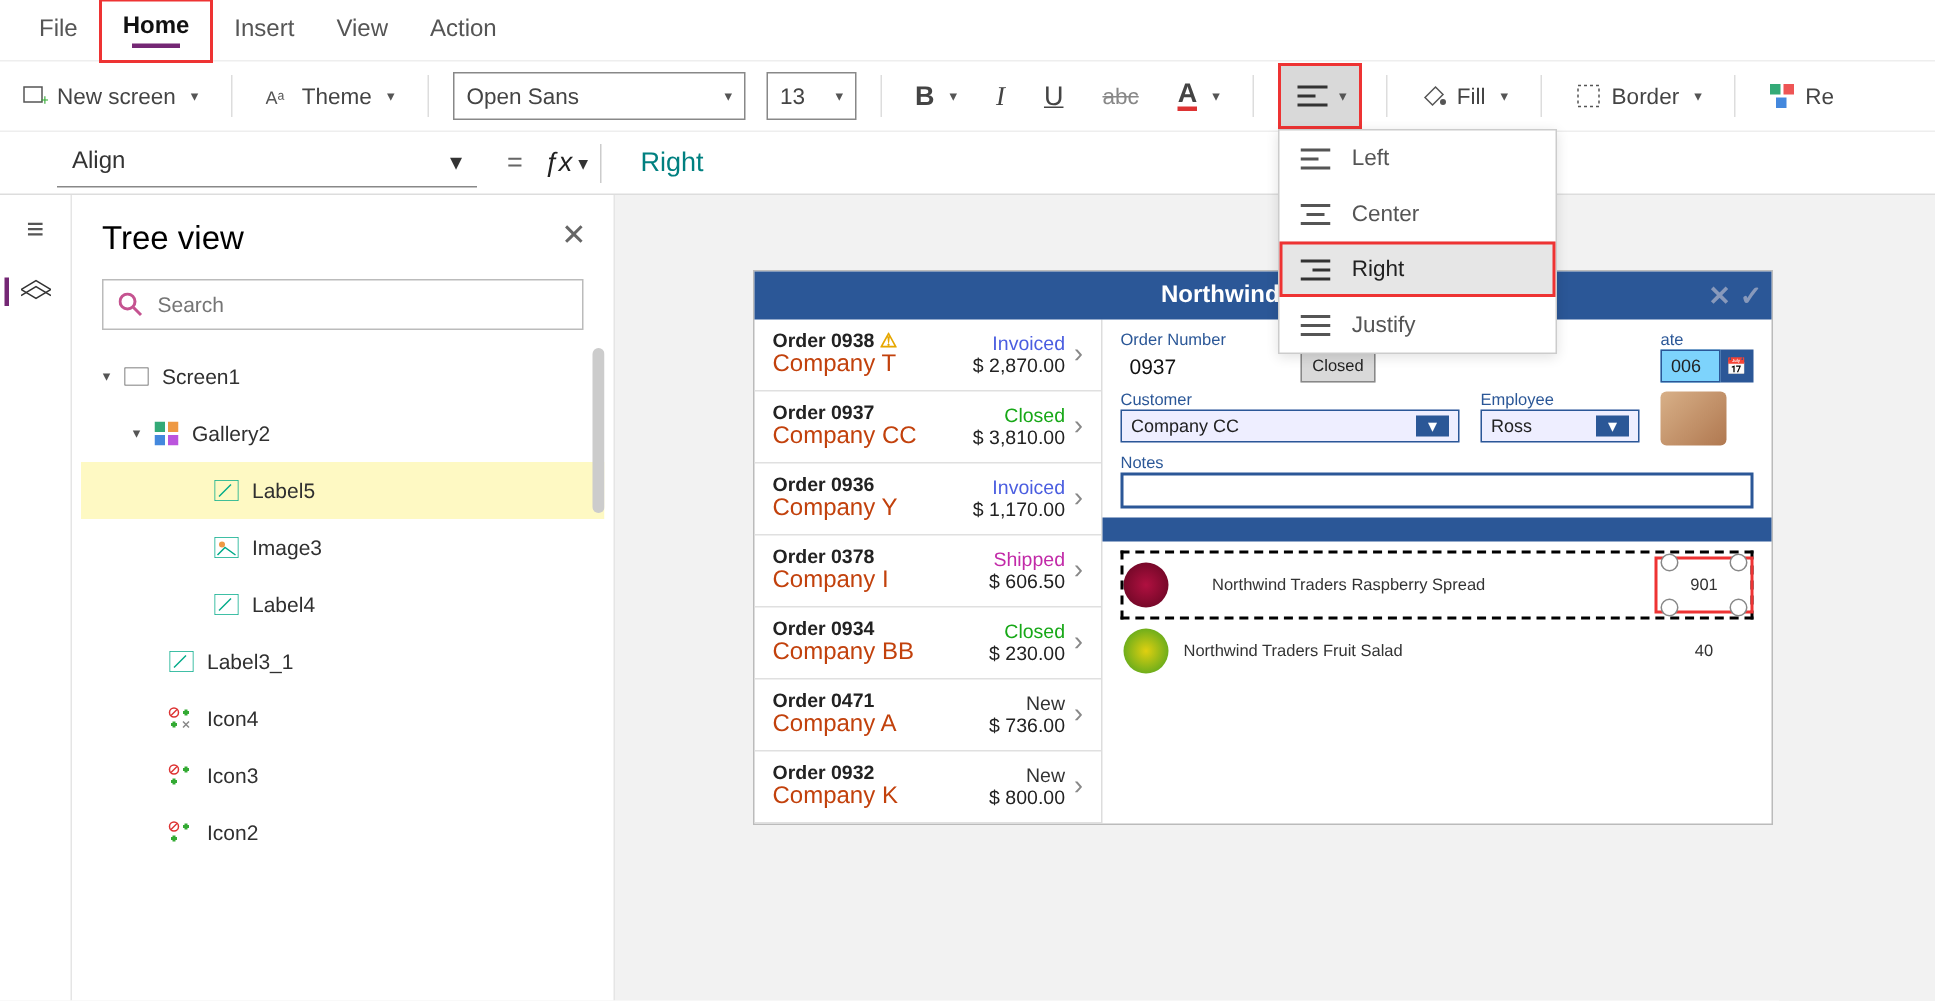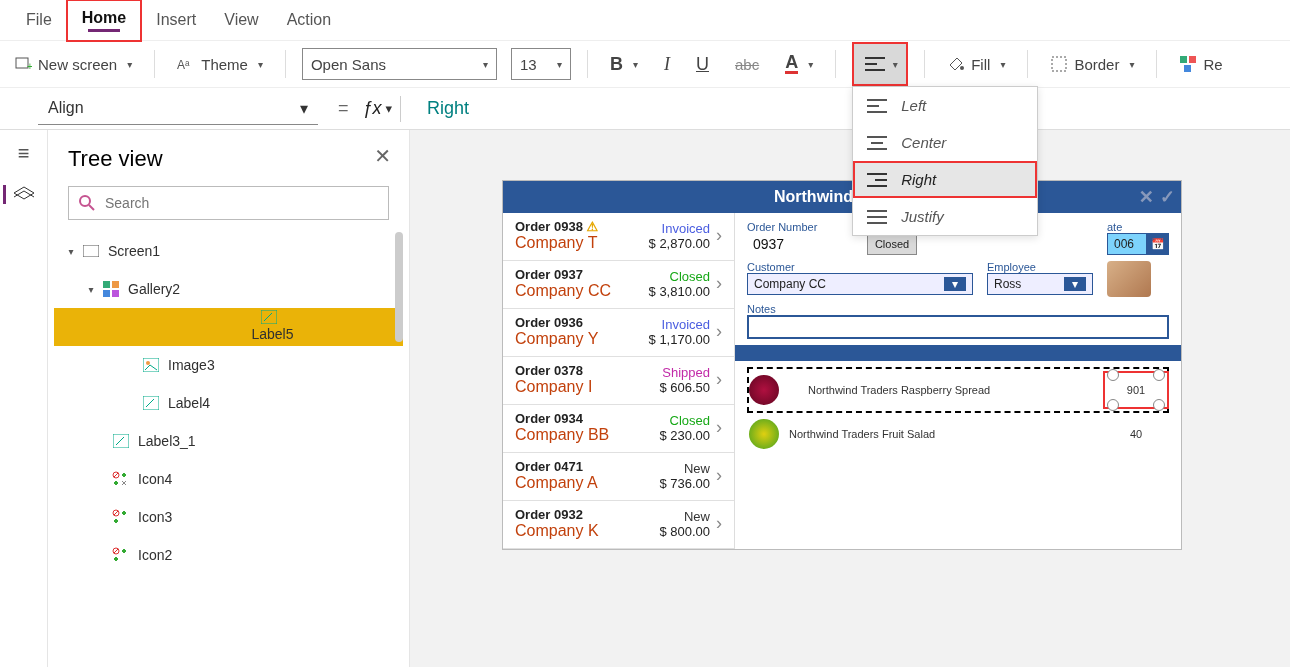--- a/index.html
+++ b/index.html
@@ -18,42 +18,42 @@
   .font-family { width:195px; }
   .font-size { width:60px; }
   .ribbon .chev { font-size:10px; color:#555; margin-left:4px;}
   .ribbon .strike { text-decoration:line-through; color:#888;}
   .ribbon .underline-letter{ text-decoration:underline;}
   .ribbon .fontcolor-A { font-size:18px; font-weight:bold; border-bottom:3px solid #d33; line-height:14px; padding-bottom:2px;}
 
   .align-btn-wrap { position:relative; }
   .align-btn { width:56px; height:44px; display:flex; align-items:center; justify-content:center; background:#d9d9d9; }
   .align-menu { position:absolute; top:44px; left:0; width:186px; background:#fff; border:1px solid #ccc; box-shadow:0 2px 8px rgba(0,0,0,.12); z-index:50;}
-  .align-menu .opt{ display:flex; align-items:center; gap:14px; padding:10px 14px; font-size:15px; color:#555; cursor:pointer;font-style:italic;}
+  .align-menu .opt{ display:flex; align-items:center; gap:14px; padding:10px 14px; font-size:15px; color:#555; cursor:pointer;}
   .align-menu .opt.sel{ background:#e6e6e6; color:#222;}
   .align-menu .opt.sel-red{ outline:2px solid #e33; outline-offset:-2px;}
 
   .formula-row { display:flex; align-items:center; height:42px; border-bottom:1px solid #ddd;}
   .formula-row .prop-select { width:280px; height:32px; margin:0 10px 0 38px; display:flex; align-items:center; justify-content:space-between; padding:0 10px; border-bottom:1px solid #888; font-size:16px;}
   .formula-row .eq { font-size:18px; color:#666; padding:0 10px;}
   .formula-row .fx { font-style:italic; font-size:18px; color:#222; padding:0 4px;}
   .formula-row .formula-val { font-size:18px; color:#008080; font-weight:500; padding-left:18px;}
 
   .workspace { display:flex; height:calc(667px - 40px - 48px - 42px);}
   .left-rail{ width:48px; border-right:1px solid #e5e5e5; display:flex; flex-direction:column; align-items:center; padding-top:12px; gap:20px;}
 
   .tree-panel{ width:362px; border-right:1px solid #e5e5e5; padding:10px 6px; position:relative;}
   .tree-panel h2{ font-size:22px; font-weight:400; margin:6px 14px 14px; color:#000000;}
   .tree-panel .close{ position:absolute; top:14px; right:18px; font-size:20px; color:#666; cursor:pointer;}
   .tree-search{ margin:0 14px 12px; height:34px; border:1px solid #bbb; display:flex; align-items:center; padding:0 10px; color:#c77; gap:8px;}
   .tree-search input{ border:none; outline:none; flex:1; font-size:14px; color:#666;}
   .tree-scroll{ overflow:hidden; position:relative;}
   .tree-scroll .scrollbar{ position:absolute; right:0; top:0; width:8px; height:110px; background:#ccc; border-radius:4px;}
   .tree-node{ display:flex; align-items:center; height:38px; padding-left:10px; font-size:14px; color:#303030;}
-  .tree-node.sel{ background:#eab308;flex-direction:column;}
+  .tree-node.sel{ background:#fef9c3;}
   .tree-node .exp{ width:14px; text-align:center; color:#555; font-size:10px; margin-right:4px;}
   .tree-node .icon{ margin-right:8px; display:inline-flex; width:18px; height:18px; align-items:center; justify-content:center;}
   .indent1{ padding-left:30px;} .indent2{ padding-left:58px;} .indent3{ padding-left:88px;}
 
   .canvas{ flex:1; background:#f2f2f2; position:relative;}
   .app{ position:absolute; left:92px; top:50px; width:680px; background:#fff; border:1px solid #bbb;}
   .app-header{ background:#2b5797; color:#fff; display:flex; align-items:center; justify-content:center; height:32px; font-size:16px; font-weight:bold; position:relative;}
   .app-header .hdr-icons{ position:absolute; right:6px; display:flex; gap:6px; align-items:center; font-size:18px;}
   .app-body{ display:flex;}
   .orders-list{ width:232px; border-right:1px solid #ddd;}

